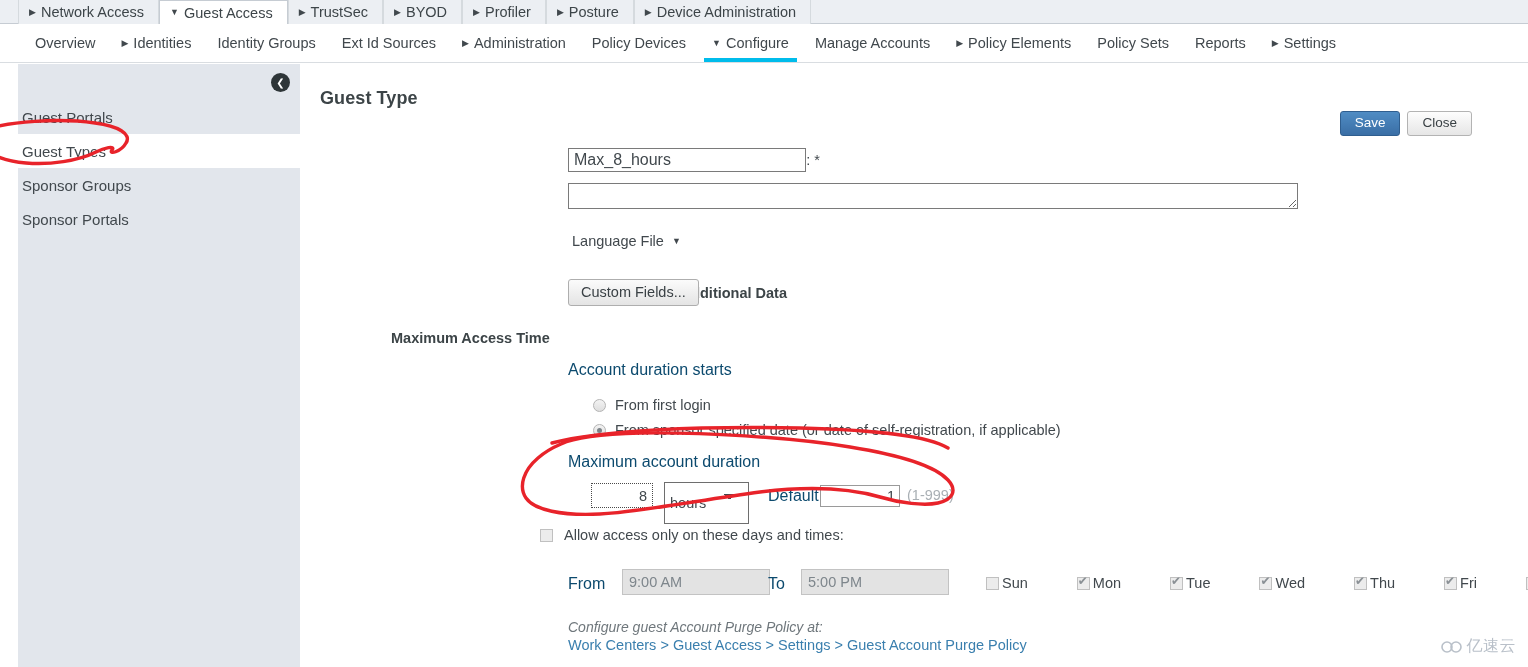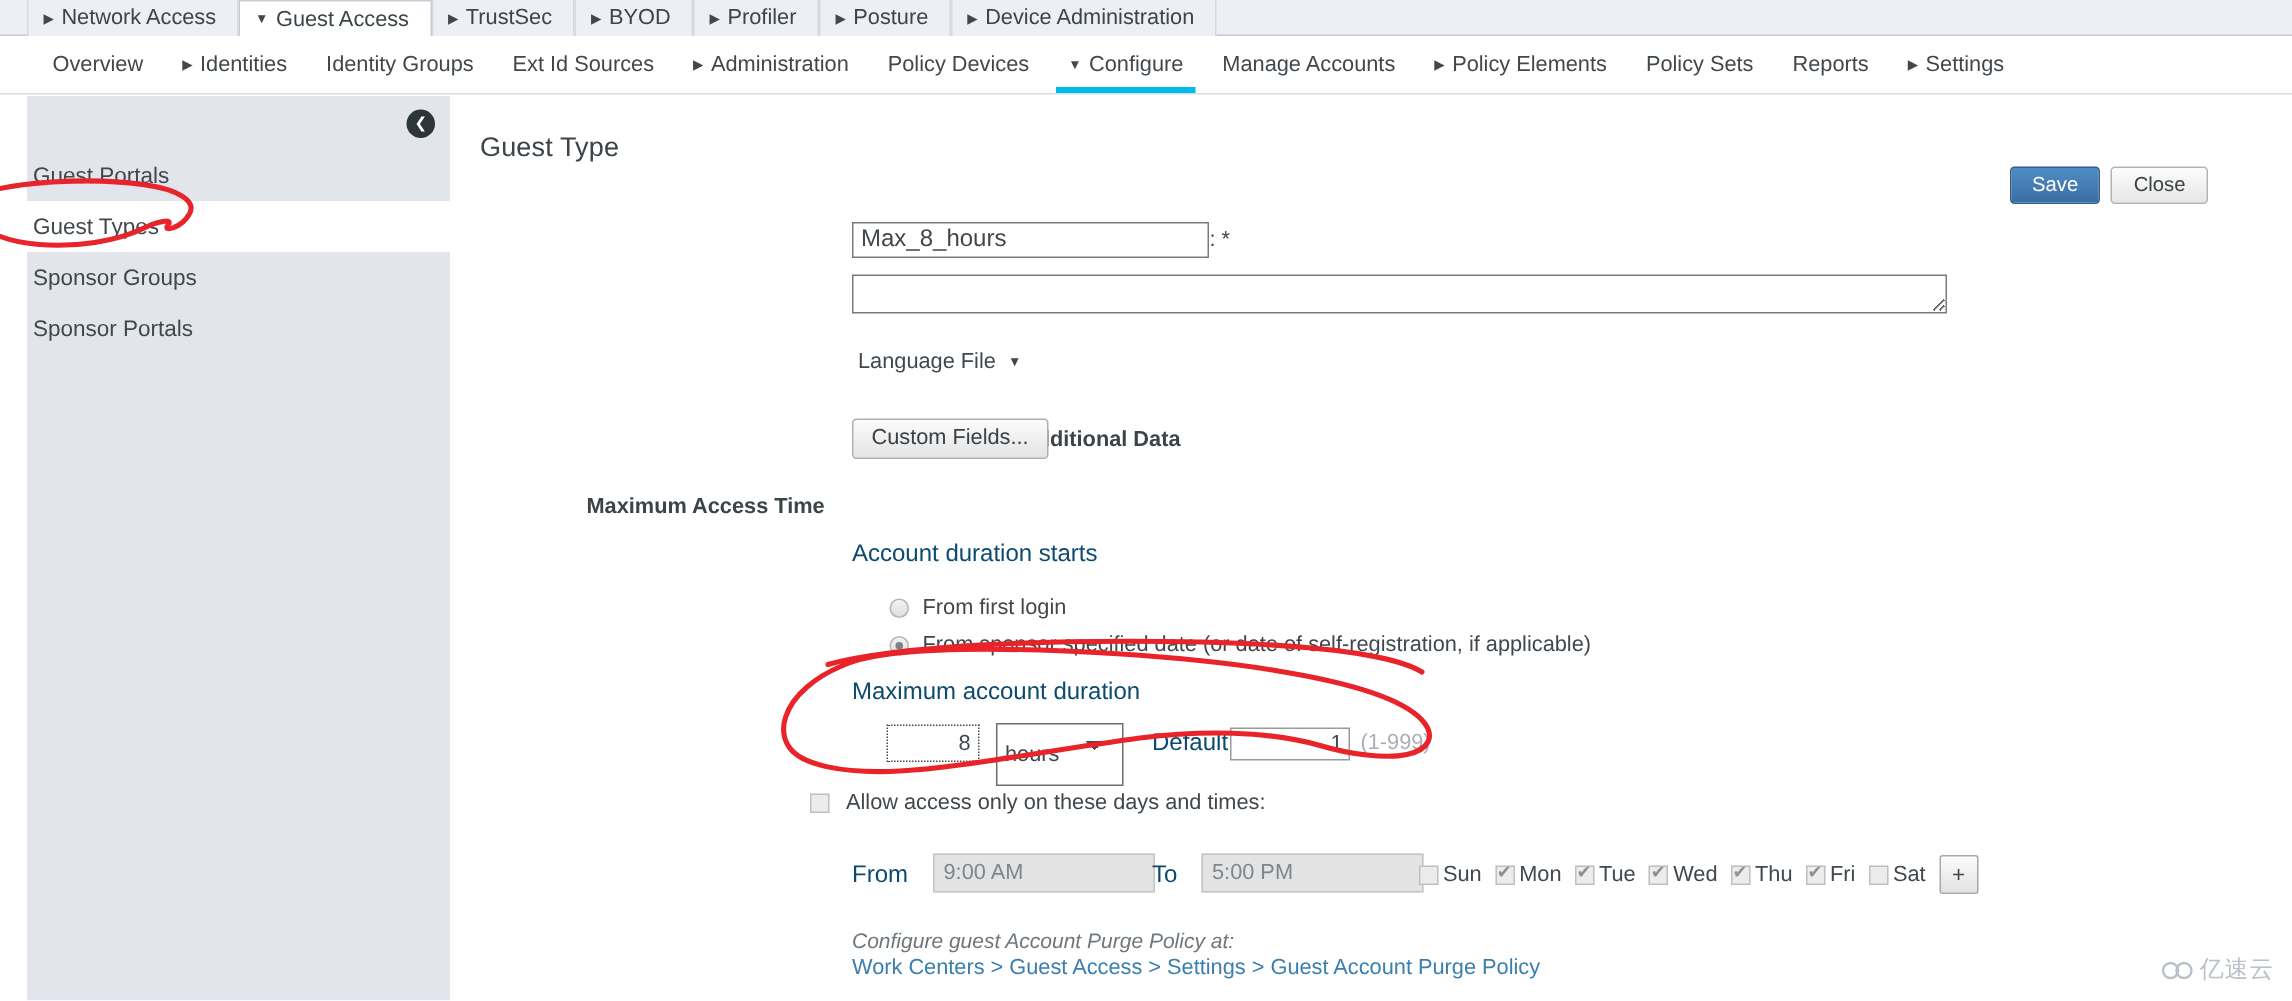--- a/index.html
+++ b/index.html
@@ -126,21 +126,21 @@
 
   
   .content {
     position: absolute; left: 300px; top: 64px;
     width: 1228px; height: 603px;
     background: #ffffff;
     box-sizing: border-box;
   }
   .page-title {
     position: absolute; left: 20px; top: 24px;
-    font-size: 18px; font-weight: normal;
+    font-size: 18px; font-weight: bold;
     color: #3c4447;
     letter-spacing: .1px;
   }
   .btn-bar {
     position: absolute; right: 56px; top: 47px;
     display: flex; gap: 7px;
   }
   .btn {
     font-family: "Liberation Sans", sans-serif;
     font-size: 13.5px;
@@ -291,20 +291,21 @@
     font-family: "Liberation Sans", sans-serif;
     font-size: 14.5px;
     padding: 0 6px;
     box-sizing: border-box;
     outline: none;
   }
   .day {
     display: flex; align-items: center; gap: 3px;
     font-size: 14.5px; color: #41484d;
     margin-right: 9px;
+    margin-left: 40px;
   }
   .plus-btn {
     width: 24px; height: 24px;
     border: 1px solid #a8a8a8;
     border-radius: 2px;
     background: linear-gradient(to bottom, #fbfbfb, #e2e2e2);
     font-size: 15px; color: #41484d;
     display: flex; align-items: center; justify-content: center;
     cursor: pointer;
   }

